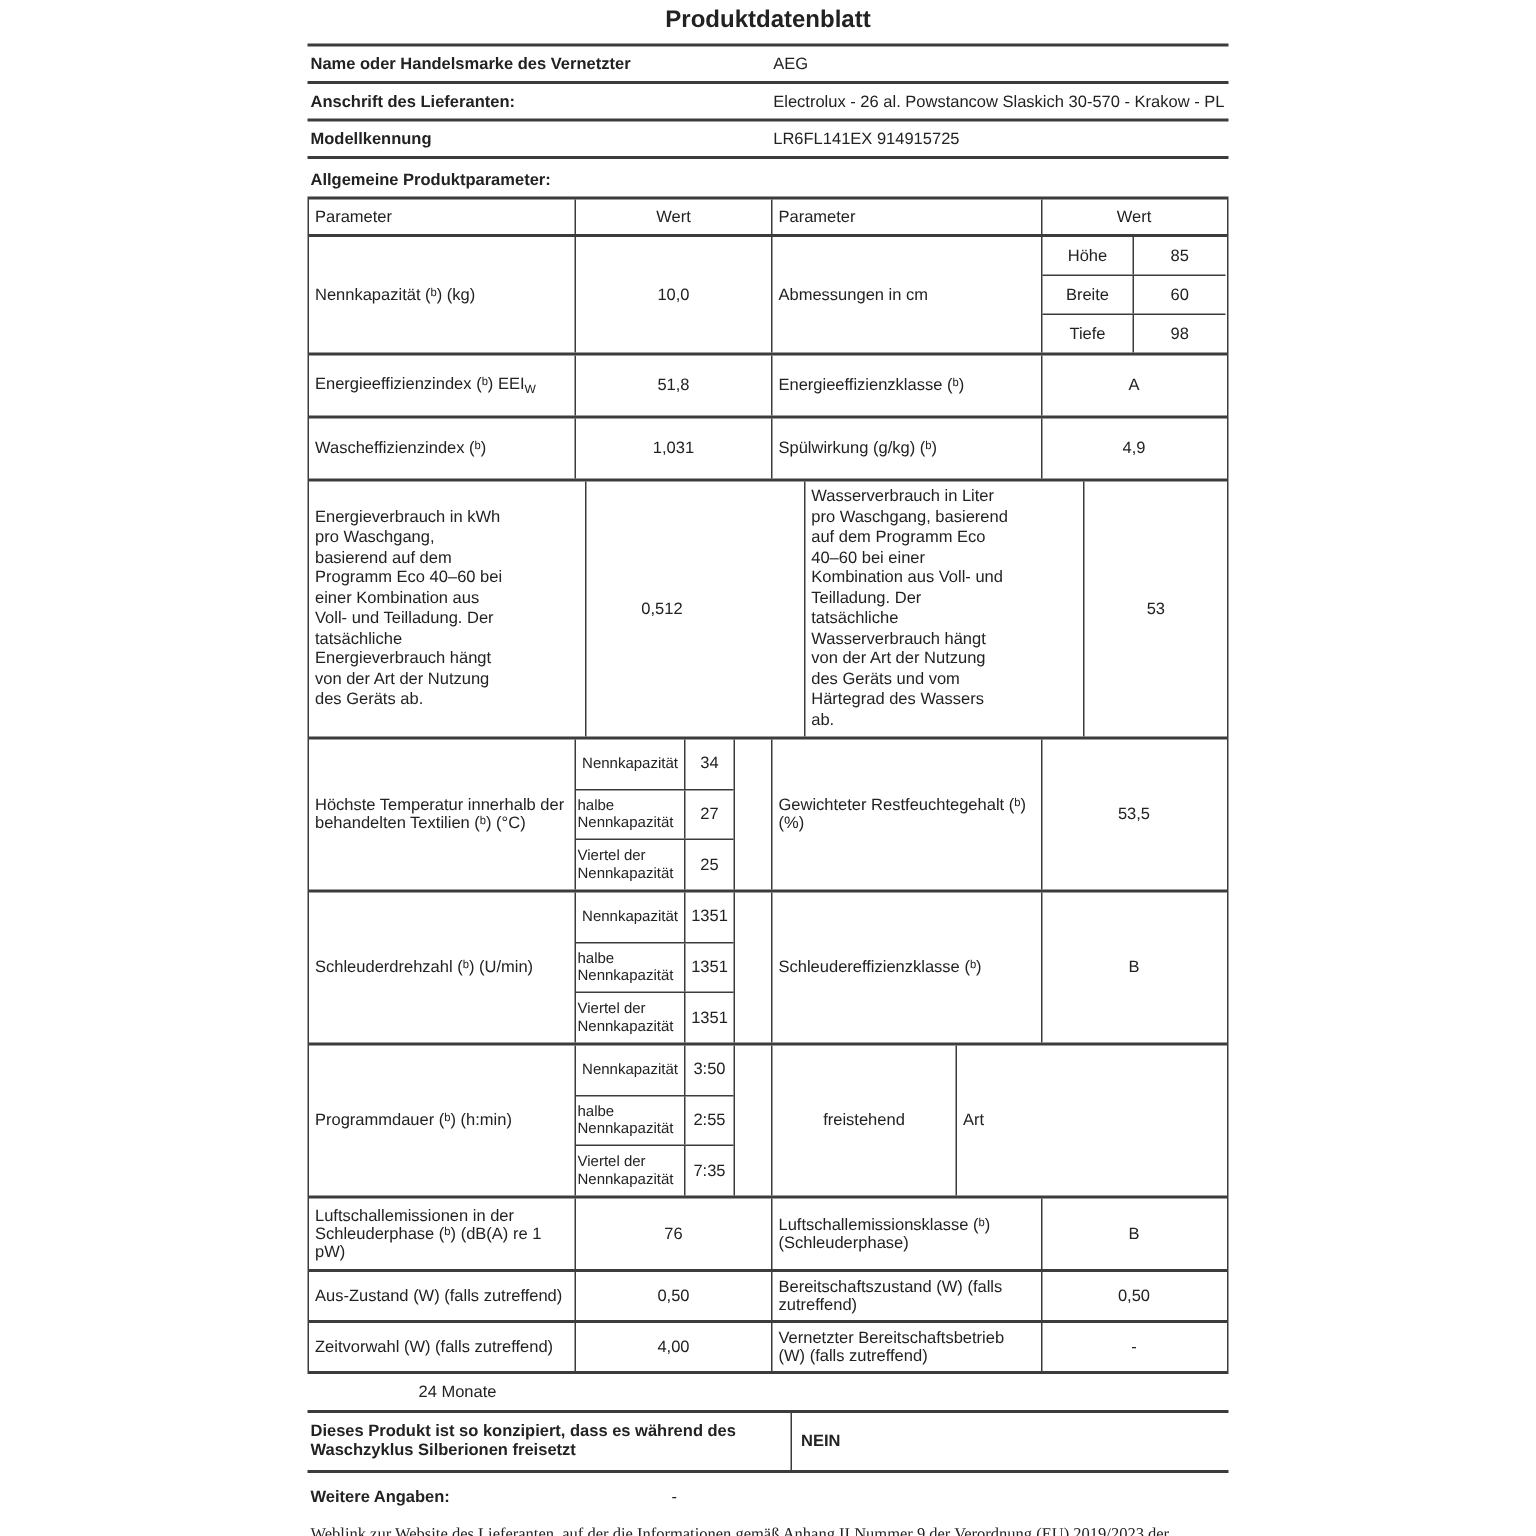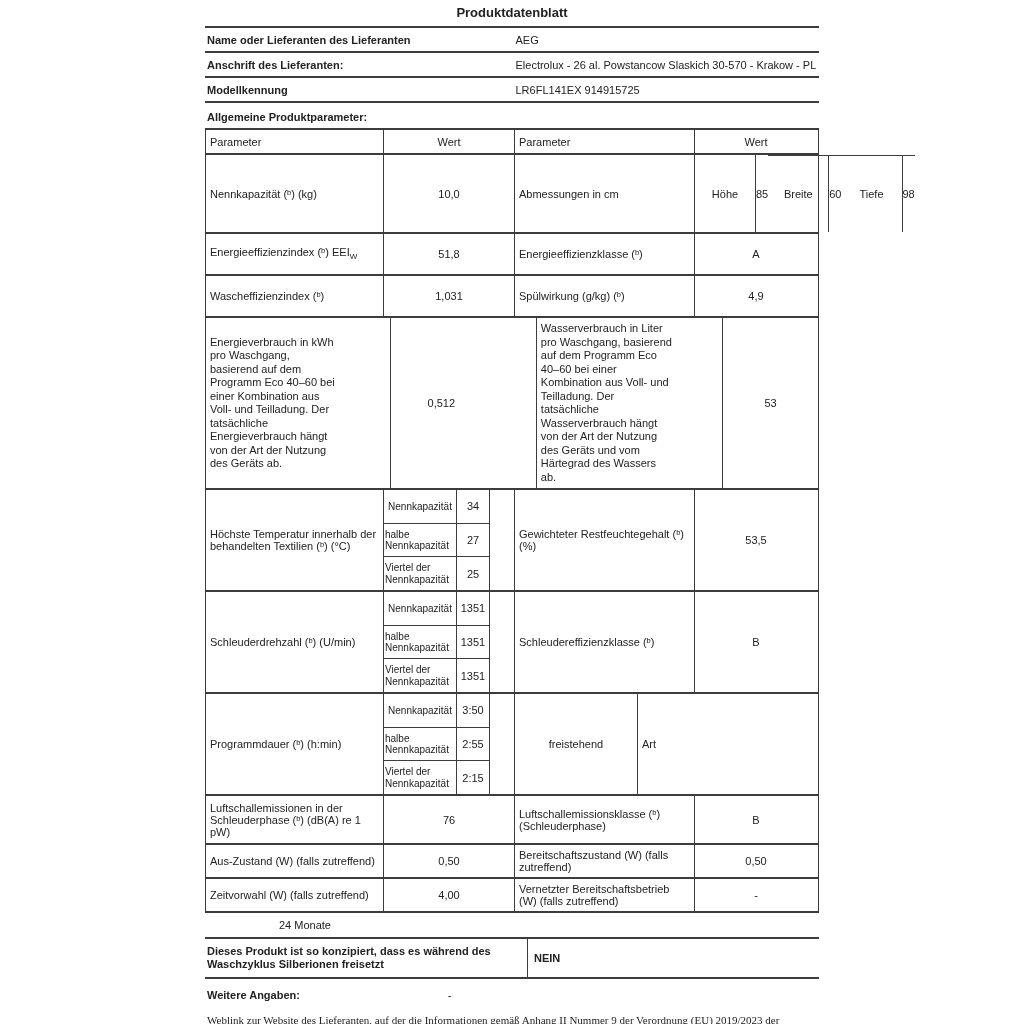--- a/index.html
+++ b/index.html
@@ -4,21 +4,21 @@
 <style>
   html,body { margin:0; padding:0; background:#ffffff; }
   .page {
     position:relative; width:1024px; height:1024px; background:#ffffff;
     font-family:"Liberation Sans","DejaVu Sans",sans-serif;
     font-size:11px; color:#222222;
   }
   .sheet { position:absolute; top:0; left:205px; width:614px; }
 
   
-  .doc-title { text-align:center; font-weight:bold; font-size:13px; padding:5px 0 6px 0; border-bottom:2px solid #3c3c3c; }
+  .doc-title { text-align:center; font-weight:bold; font-size:16px; padding:5px 0 6px 0; border-bottom:2px solid #3c3c3c; }
   .inforow { display:flex; align-items:center; height:23px; border-bottom:2px solid #3c3c3c; }
   .inforow .ilabel { width:50%; font-weight:bold; padding-left:2px; }
   .inforow .ivalue { width:50%; padding-left:5px; }
   .section-heading { font-weight:bold; padding:8px 2px 5px 2px; }
 
   
   .ptable { border:1px solid #3c3c3c; border-top:2px solid #3c3c3c; border-bottom:2px solid #3c3c3c; }
   .prow { display:flex; align-items:stretch; }
   .prow + .prow { border-top:2px solid #3c3c3c; }
   .cell { box-sizing:border-box; display:flex; align-items:center; }
@@ -35,21 +35,21 @@
   .r-eei      { min-height:40px; }
   .r-wash     { min-height:40px; }
   .r-energy   { min-height:132px;gap:44px; }
   .r-temp, .r-spin, .r-dur { min-height:100px; }
   .r-noise    { min-height:47px; }
   .r-off      { min-height:32px; }
   .r-delay    { min-height:31px; }
 
   
   .c4.nopad { padding:0; align-items:stretch; }
-  .dimtable { width:100%; display:flex; }
+  .dimtable { width:100%; display:flex; flex-direction:column; }
   .dimrow { flex:1; display:flex; align-items:stretch; }
   .dimrow + .dimrow { border-top:1px solid #3c3c3c; }
   .dimlabel { width:60px; display:flex; align-items:center; justify-content:center; }
   .dimval { flex:1; border-left:1px solid #3c3c3c; display:flex; align-items:center; justify-content:center; }
 
   
   .c2.nopad { padding:0; justify-content:flex-start; align-items:stretch; text-align:left; }
   .sub2 { width:105px; display:flex; flex-direction:column; border-right:1px solid #3c3c3c; }
   .sub2row { flex:1; display:flex; align-items:stretch; }
   .sub2row + .sub2row { border-top:1px solid #3c3c3c; }
@@ -71,21 +71,21 @@
 </style>
 </head>
 <body>
 
 <div class="page">
   <div class="sheet">
 
     <div class="doc-title">Produktdatenblatt</div>
 
     <div class="inforow">
-      <div class="ilabel">Name oder Lieferanten des Lieferanten</div>
+      <div class="ilabel">Name oder Handelsmarke des Vernetzter</div>
       <div class="ivalue">AEG</div>
     </div>
     <div class="inforow">
       <div class="ilabel">Anschrift des Lieferanten:</div>
       <div class="ivalue">Electrolux - 26 al. Powstancow Slaskich 30-570 - Krakow - PL</div>
     </div>
     <div class="inforow">
       <div class="ilabel">Modellkennung</div>
       <div class="ivalue">LR6FL141EX 914915725</div>
     </div>
@@ -197,21 +197,21 @@
             <div class="sub2row">
               <div class="sub2label">Nennkapazität</div>
               <div class="sub2val">3:50</div>
             </div>
             <div class="sub2row">
               <div class="sub2label">halbe Nennkapazität</div>
               <div class="sub2val">2:55</div>
             </div>
             <div class="sub2row">
               <div class="sub2label">Viertel der Nennkapazität</div>
-              <div class="sub2val">2:15</div>
+              <div class="sub2val">7:35</div>
             </div>
           </div>
         </div>
         <div class="cell c4">freistehend</div>
         <div class="cell c3">Art</div>
       </div>
 
       <div class="prow r-noise">
         <div class="cell c1">Luftschallemissionen in der Schleuderphase (ᵇ) (dB(A) re 1 pW)</div>
         <div class="cell c2">76</div>

